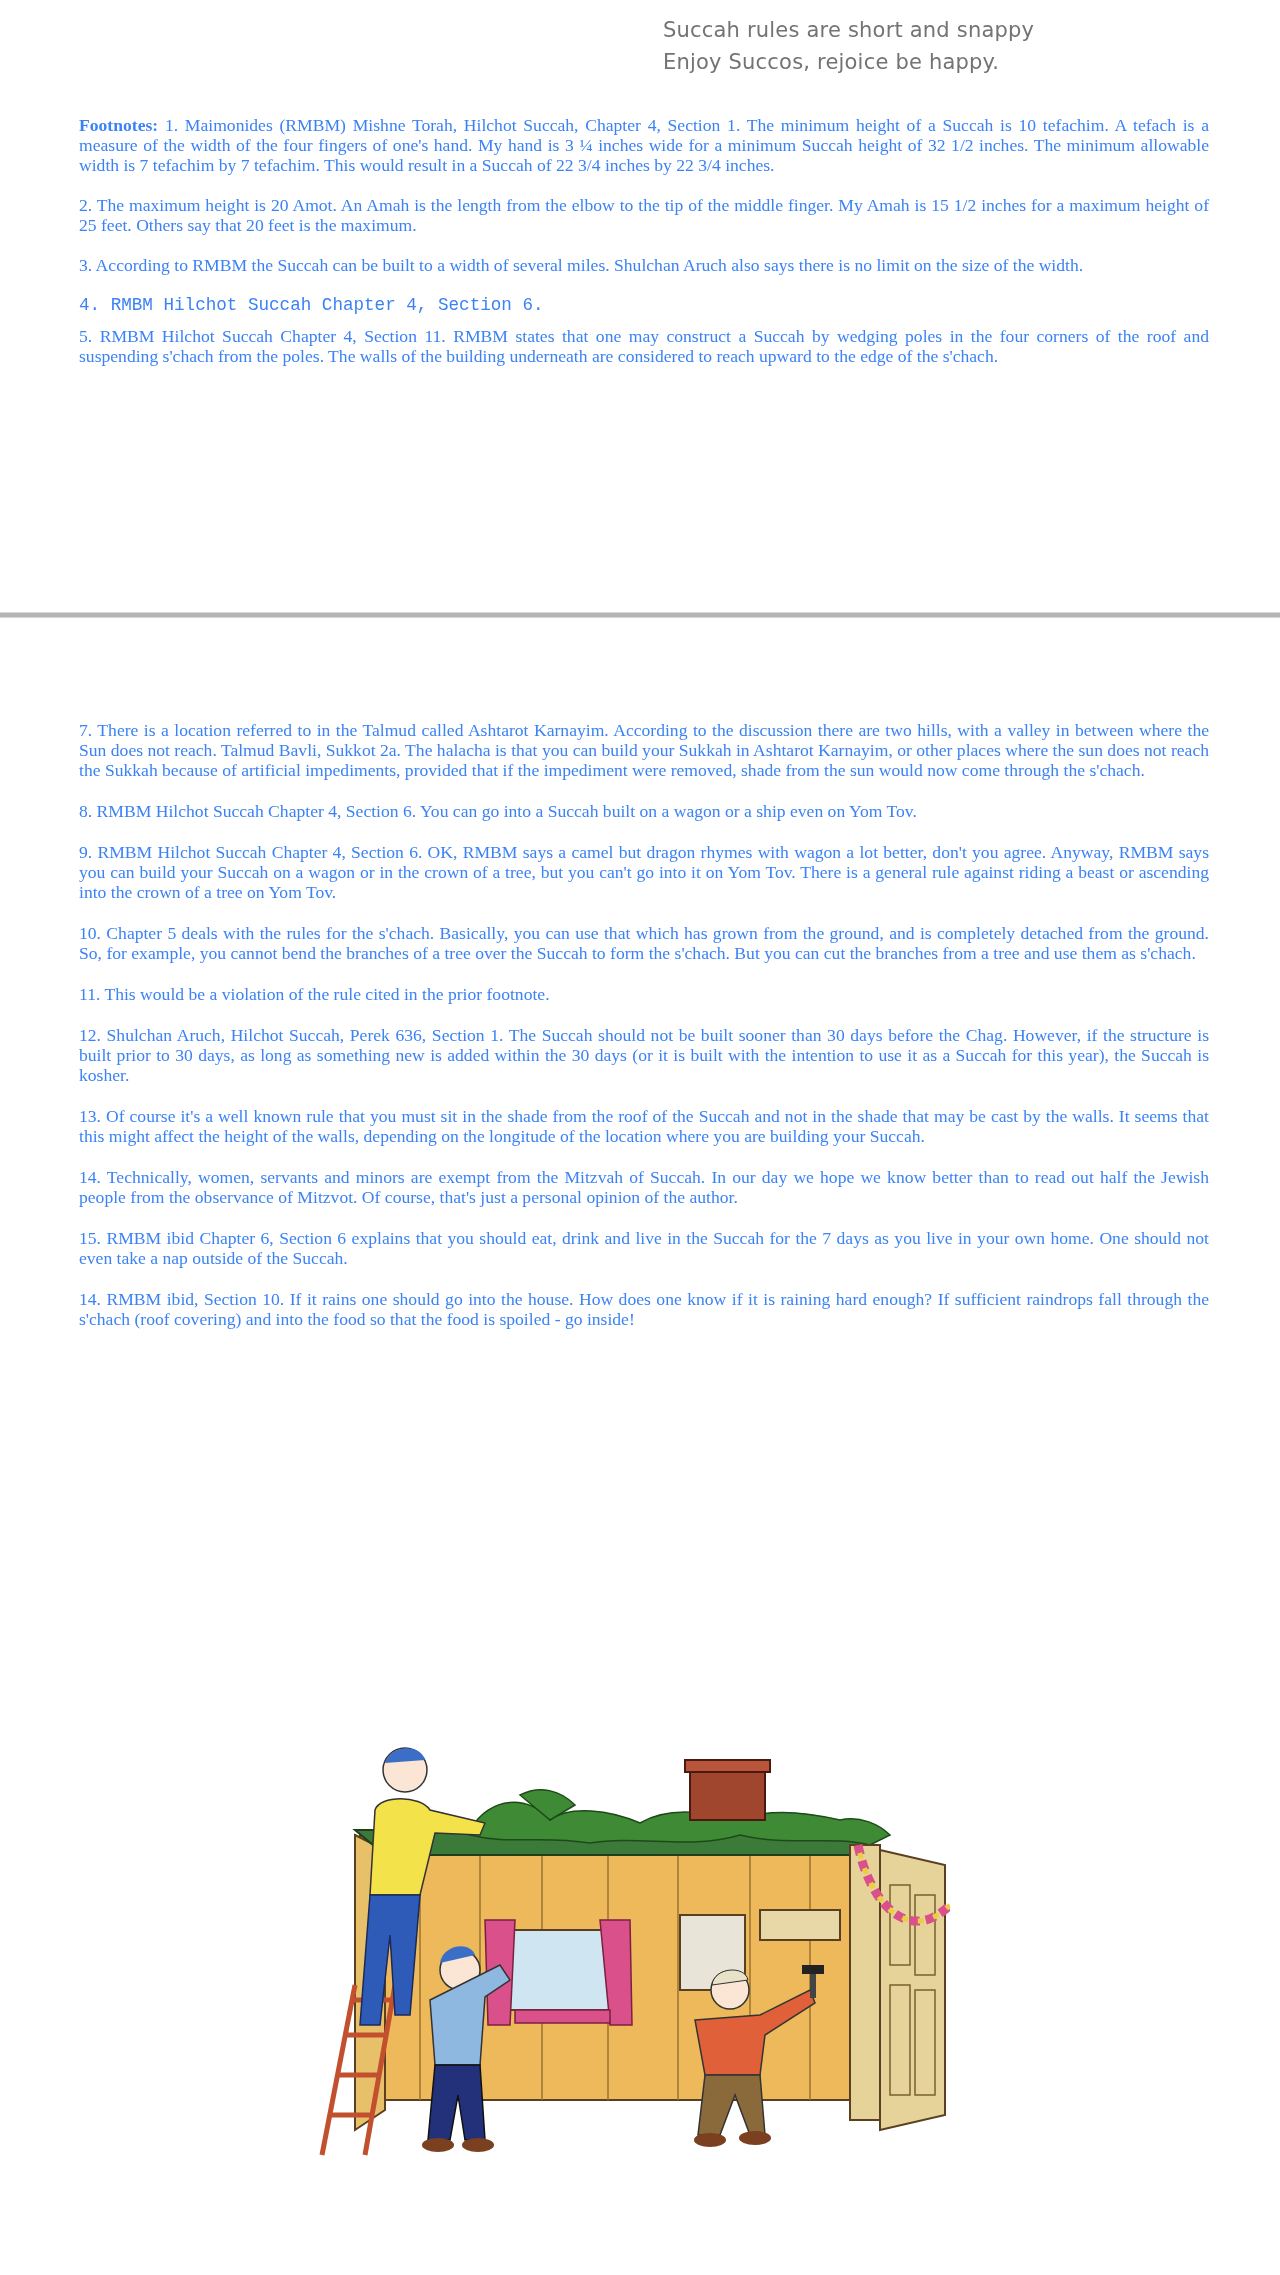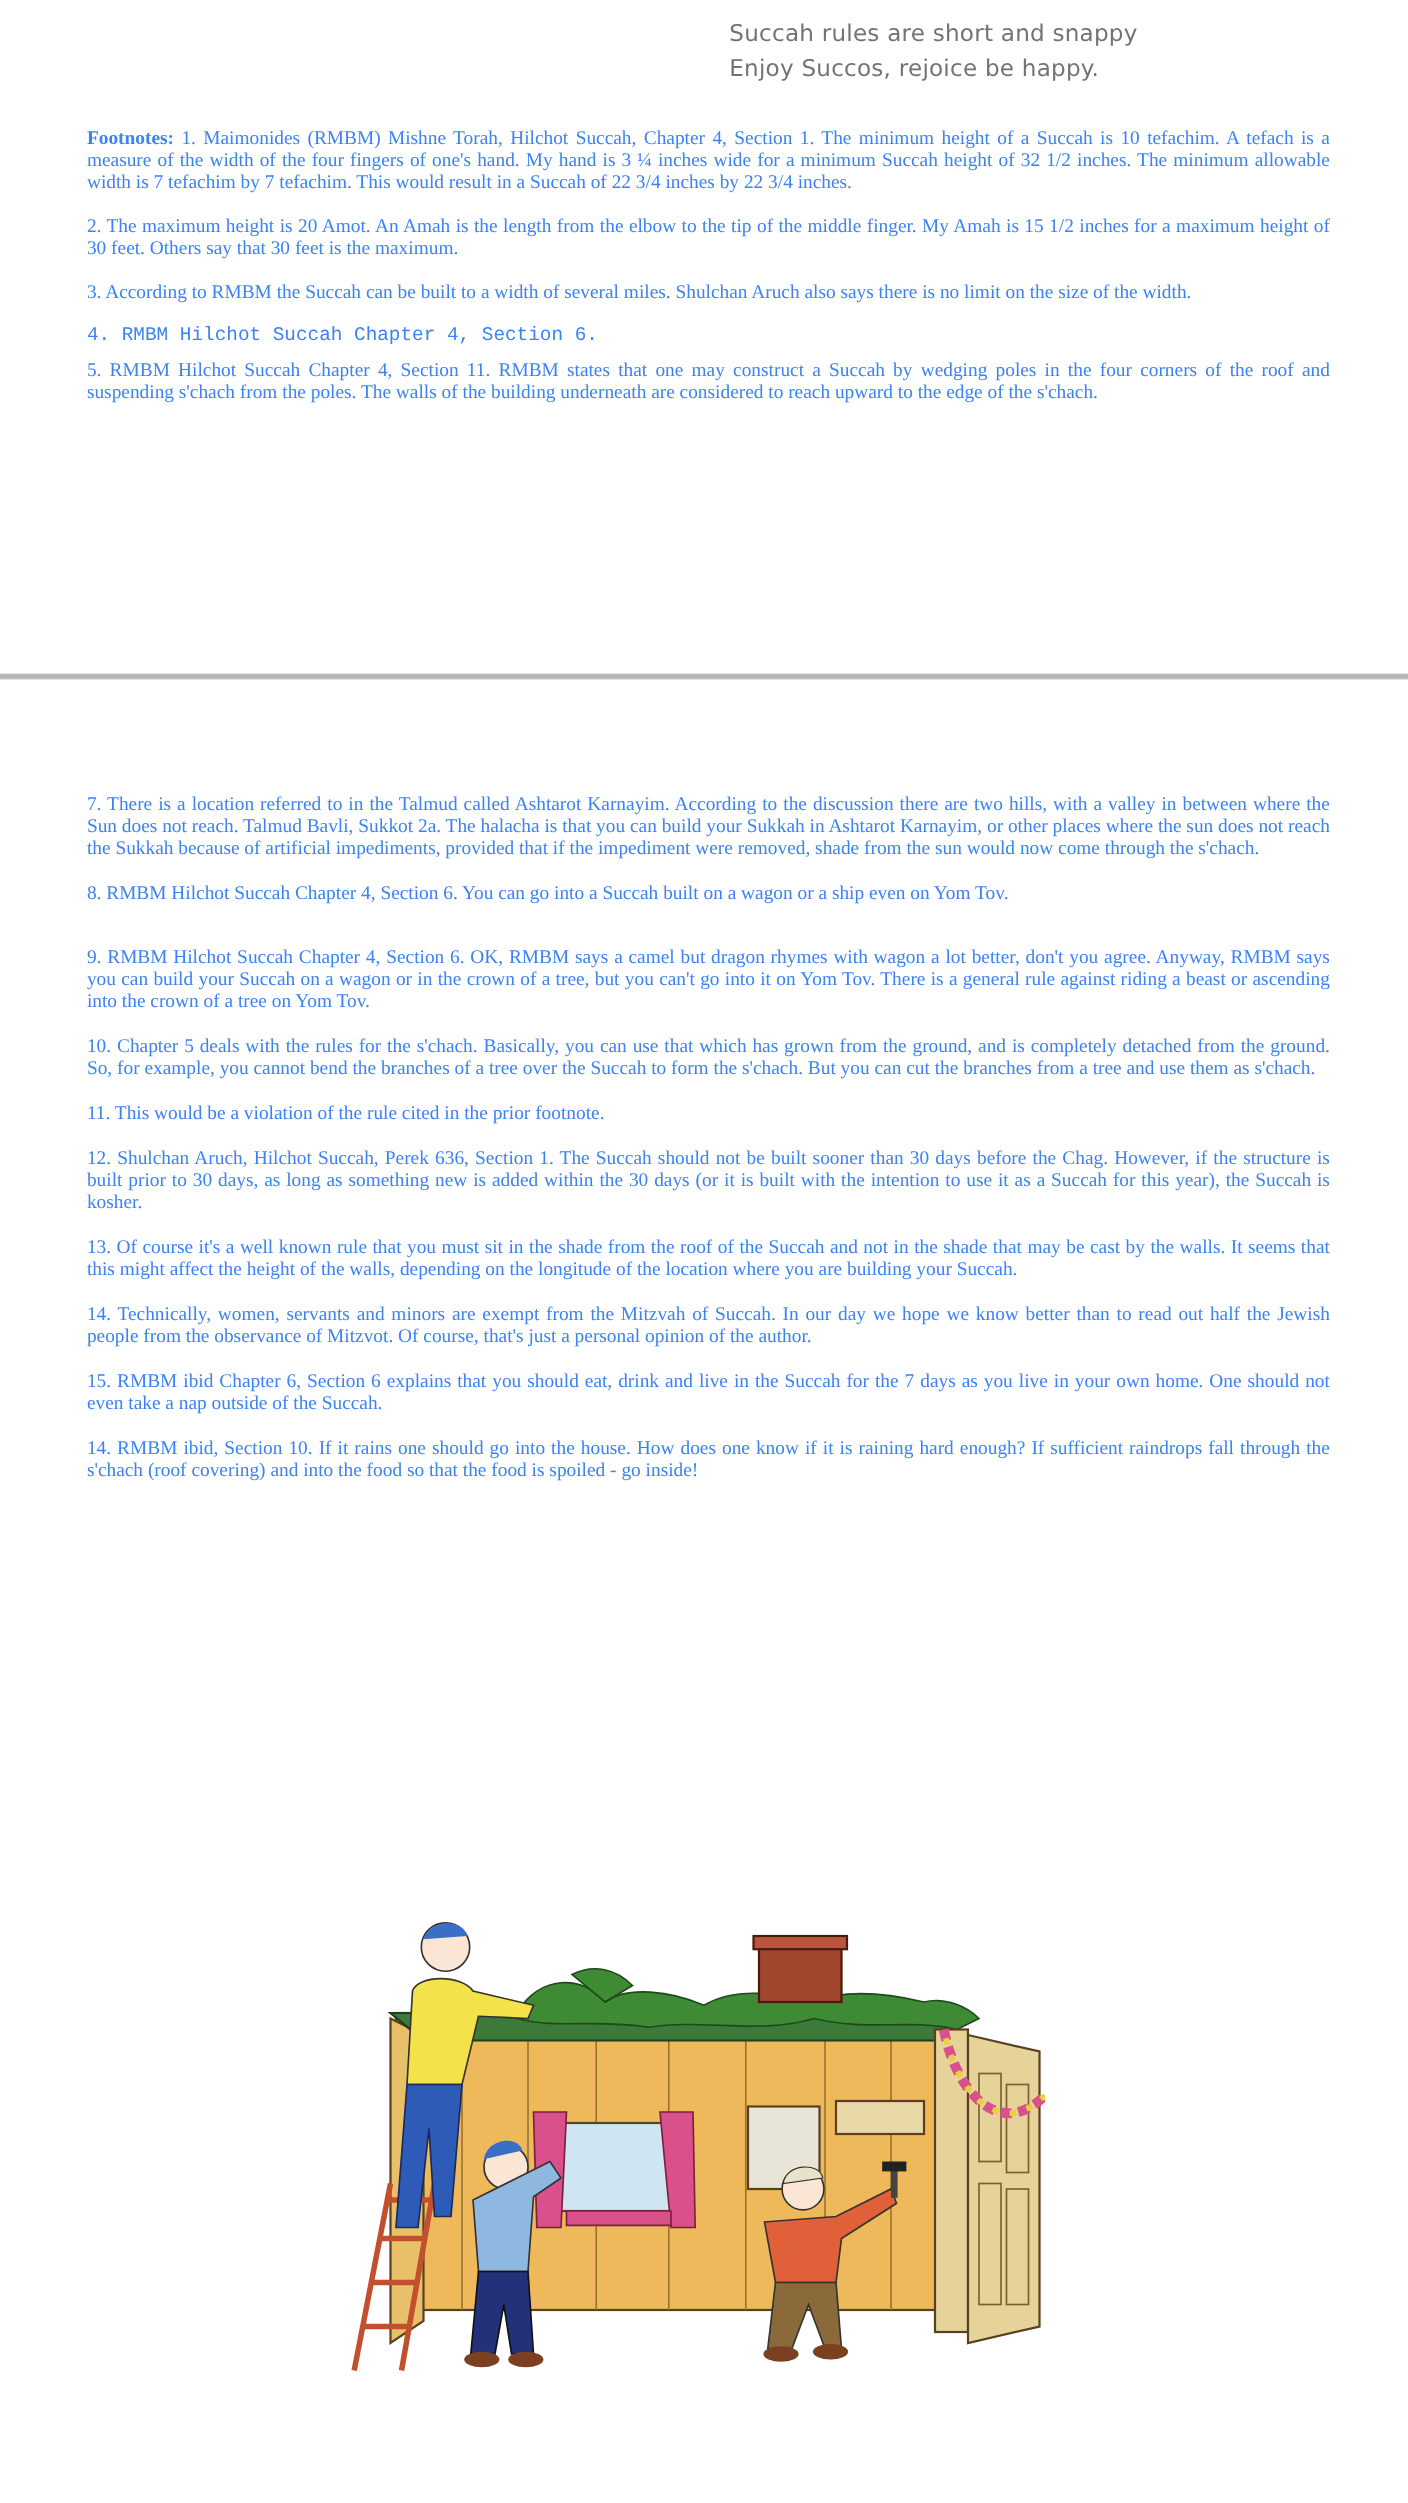--- a/index.html
+++ b/index.html
@@ -17,31 +17,31 @@
 </head>
 <body>
 
 <div class="poem">
   <div>Succah rules are short and snappy</div>
   <div>Enjoy Succos, rejoice be happy.</div>
 </div>
 
 <div class="notes page1">
   <p style="margin-bottom:20px;"><span class="fn-label">Footnotes:</span> <span>1. Maimonides (RMBM) Mishne Torah, Hilchot Succah, Chapter 4, Section 1. The minimum height of a Succah is 10 tefachim. A tefach is a measure of the width of the four fingers of one's hand. My hand is 3 ¼ inches wide for a minimum Succah height of 32 1/2 inches. The minimum allowable width is 7 tefachim by 7 tefachim. This would result in a Succah of 22 3/4 inches by 22 3/4 inches.</span></p>
-  <p style="margin-bottom:20px;">2. The maximum height is 20 Amot. An Amah is the length from the elbow to the tip of the middle finger. My Amah is 15 1/2 inches for a maximum height of 30 feet. Others say that 30 feet is the maximum.</p>
+  <p style="margin-bottom:20px;">2. The maximum height is 20 Amot. An Amah is the length from the elbow to the tip of the middle finger. My Amah is 15 1/2 inches for a maximum height of 25 feet. Others say that 20 feet is the maximum.</p>
   <p style="margin-bottom:20px;">3. According to RMBM the Succah can be built to a width of several miles. Shulchan Aruch also says there is no limit on the size of the width.</p>
   <p style="margin-bottom:11px;font-family:Liberation Mono, monospace;">4. RMBM Hilchot Succah Chapter 4, Section 6.</p>
   <p>5. RMBM Hilchot Succah Chapter 4, Section 11. RMBM states that one may construct a Succah by wedging poles in the four corners of the roof and suspending s'chach from the poles. The walls of the building underneath are considered to reach upward to the edge of the s'chach.</p>
 </div>
 
 <div class="divider"></div>
 
 <div class="notes page2">
   <p style="margin-bottom:21px;">7. There is a location referred to in the Talmud called Ashtarot Karnayim. According to the discussion there are two hills, with a valley in between where the Sun does not reach. Talmud Bavli, Sukkot 2a. The halacha is that you can build your Sukkah in Ashtarot Karnayim, or other places where the sun does not reach the Sukkah because of artificial impediments, provided that if the impediment were removed, shade from the sun would now come through the s'chach.</p>
-  <p style="margin-bottom:38px;">8. RMBM Hilchot Succah Chapter 4, Section 6. You can go into a Succah built on a wagon or a ship even on Yom Tov.</p>
+  <p style="margin-bottom:21px;">8. RMBM Hilchot Succah Chapter 4, Section 6. You can go into a Succah built on a wagon or a ship even on Yom Tov.</p>
   <p style="margin-bottom:21px;">9. RMBM Hilchot Succah Chapter 4, Section 6. OK, RMBM says a camel but dragon rhymes with wagon a lot better, don't you agree. Anyway, RMBM says you can build your Succah on a wagon or in the crown of a tree, but you can't go into it on Yom Tov. There is a general rule against riding a beast or ascending into the crown of a tree on Yom Tov.</p>
   <p style="margin-bottom:21px;">10. Chapter 5 deals with the rules for the s'chach. Basically, you can use that which has grown from the ground, and is completely detached from the ground. So, for example, you cannot bend the branches of a tree over the Succah to form the s'chach. But you can cut the branches from a tree and use them as s'chach.</p>
   <p style="margin-bottom:21px;">11. This would be a violation of the rule cited in the prior footnote.</p>
   <p style="margin-bottom:21px;">12. Shulchan Aruch, Hilchot Succah, Perek 636, Section 1. The Succah should not be built sooner than 30 days before the Chag. However, if the structure is built prior to 30 days, as long as something new is added within the 30 days (or it is built with the intention to use it as a Succah for this year), the Succah is kosher.</p>
   <p style="margin-bottom:21px;">13. Of course it's a well known rule that you must sit in the shade from the roof of the Succah and not in the shade that may be cast by the walls. It seems that this might affect the height of the walls, depending on the longitude of the location where you are building your Succah.</p>
   <p style="margin-bottom:21px;">14. Technically, women, servants and minors are exempt from the Mitzvah of Succah. In our day we hope we know better than to read out half the Jewish people from the observance of Mitzvot. Of course, that's just a personal opinion of the author.</p>
   <p style="margin-bottom:21px;">15. RMBM ibid Chapter 6, Section 6 explains that you should eat, drink and live in the Succah for the 7 days as you live in your own home. One should not even take a nap outside of the Succah.</p>
   <p>14. RMBM ibid, Section 10. If it rains one should go into the house. How does one know if it is raining hard enough? If sufficient raindrops fall through the s'chach (roof covering) and into the food so that the food is spoiled - go inside!</p>
 </div>
 

